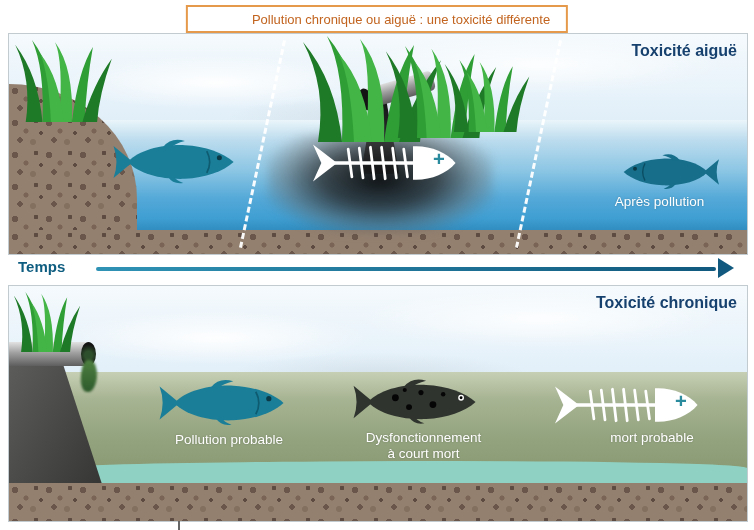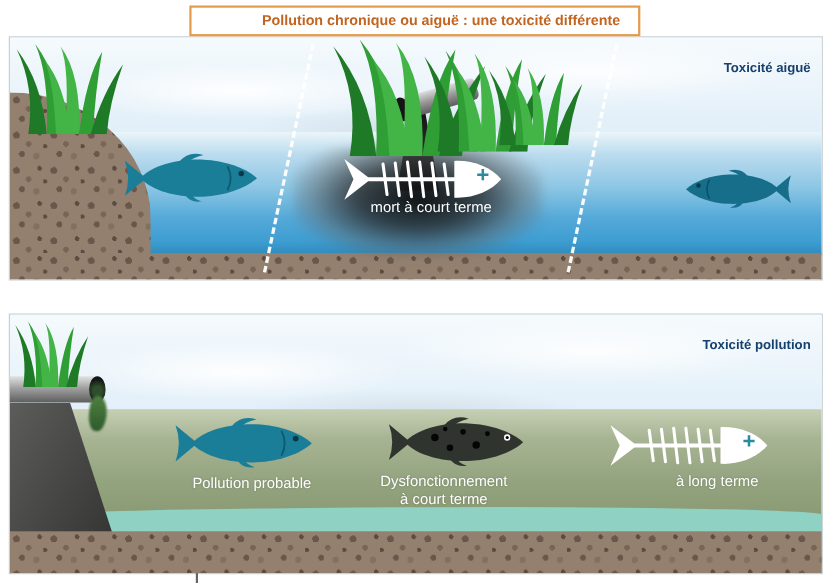--- a/index.html
+++ b/index.html
@@ -3,21 +3,21 @@
 <meta charset="utf-8">
 <style>
   html,body{margin:0;padding:0;background:#fff;}
   .canvas{position:relative;width:754px;height:530px;background:#fff;overflow:hidden;
           font-family:"Liberation Sans", sans-serif;}
 
   
   .title-box{position:absolute;left:50%;top:5px;transform:translateX(-50%);
     background:#fff;border:2px solid var(--title_border,#e59a4b);
     padding:3px 16px;white-space:nowrap;z-index:20;}
-  .title-box span{font-size:13px;font-weight:bold;color:var(--title_orange,#c2641f);margin-left:48px;}
+  .title-box span{font-size:13px;font-weight:normal;color:var(--title_orange,#c2641f);margin-left:48px;}
 
   
   .panel{position:absolute;left:8px;width:738px;overflow:hidden;border:1px solid rgba(120,140,150,.45);}
   .panel.acute{top:33px;height:220px;}
   .panel.chronic{top:285px;height:235px;}
 
   .sky{position:absolute;inset:0;z-index:1;
     background:
       radial-gradient(ellipse 220px 38px at 28% 22%, rgba(255,255,255,.95), transparent 70%),
       radial-gradient(ellipse 260px 42px at 72% 14%, rgba(255,255,255,.85), transparent 70%),
@@ -76,21 +76,21 @@
   
   .grass{position:absolute;z-index:8;}
 
   
   .fish{position:absolute;z-index:9;}
   .flip{transform:scaleX(-1);}
 
   
   .lbl{position:absolute;z-index:10;color:#fff;font-size:13.5px;line-height:1.15;text-align:center;
        text-shadow:0 0 2px rgba(0,0,0,.25);}
-  .corner{position:absolute;top:20px;right:10px;z-index:12;font-weight:bold;font-size:12px;
+  .corner{position:absolute;top:8px;right:10px;z-index:12;font-weight:bold;font-size:16px;
           color:var(--corner_navy,#16406e);}
 
   
   .dash{position:absolute;top:4px;height:212px;width:0;z-index:11;
         border-left:3px dashed rgba(255,255,255,.95);transform:rotate(12deg);}
   .dash.d1{left:252px;} .dash.d2{left:528px;}
 
   
   .temps-row{position:absolute;left:8px;right:8px;top:255px;height:28px;z-index:15;}
   .temps-row .word{position:absolute;left:10px;top:3px;font-size:15px;font-weight:bold;
@@ -181,29 +181,34 @@
         <path d="M26 27 L3 8 Q10 27 3 46 Z"></path>
         <path d="M20 27 C34 12 62 6 88 7 C112 8 134 16 146 27 C134 38 112 46 88 47 C62 48 34 42 20 27 Z"></path>
         <path d="M62 9 Q72 -3 88 2 Q76 5 71 10 Z"></path>
         <path d="M68 45 Q74 54 86 52 Q77 49 75 44 Z"></path>
       </g>
       <path d="M114 14 Q121 27 114 40" fill="none" stroke="#0c4d63" stroke-width="2"></path>
       <circle cx="129" cy="22" r="3" fill="#0b3946"></circle>
     </svg>
 
     <div class="lbl" style="left:283px;top:147px;width:200px">
-      <span style="display:block">mort à court terme</span>
-    </div>
+    </div>
+    <div class="lbl" style="left:563px;top:160px;width:175px">Après pollution</div>
 
     <div class="dash d1"></div>
     <div class="dash d2"></div>
 
     <div class="corner">Toxicité aiguë</div>
   </div>
 
+  <div class="temps-row">
+    <span class="word">Temps</span>
+    <div class="arrow-line"></div>
+    <div class="arrow-head"></div>
+  </div>
 
   <div class="panel chronic">
     <div class="sky"></div>
     <div class="water-chronic"></div>
     <div class="band-turquoise"></div>
     <div class="bank-chronic"></div>
     <div class="soil-strip chronic soil"></div>
 
     <svg class="grass" style="left:2px;top:6px;width:72px;height:60px" viewBox="0 0 100 70" preserveAspectRatio="none">
         <use href="#grass-shape"></use>
@@ -242,25 +247,25 @@
       </g>
       <circle cx="129" cy="22" r="3.4" fill="#fff"></circle>
       <circle cx="129" cy="22" r="1.7" fill="#000"></circle>
     </svg>
 
     <svg class="fish" style="left:540px;top:94px;width:162px;height:50px" viewBox="0 0 170 54">
         <use href="#skel-shape"></use>
       </svg>
 
     <div class="lbl" style="left:135px;top:146px;width:170px">Pollution probable</div>
-    <div class="lbl" style="left:312px;top:144px;width:165px">
+    <div class="lbl" style="left:332px;top:144px;width:165px">
       <span style="display:block">Dysfonctionnement</span>
-      <span style="display:block">à court terme</span>
+      <span style="display:block">à court mort</span>
     </div>
     <div class="lbl" style="left:558px;top:144px;width:170px">
-      <span style="display:block">à long terme</span>
-    </div>
-
-    <div class="corner">Toxicité pollution</div>
+      <span style="display:block">mort probable</span>
+    </div>
+
+    <div class="corner">Toxicité chronique</div>
   </div>
 
   <div class="fold-mark"></div>
 </div>
 
 </body></html>

